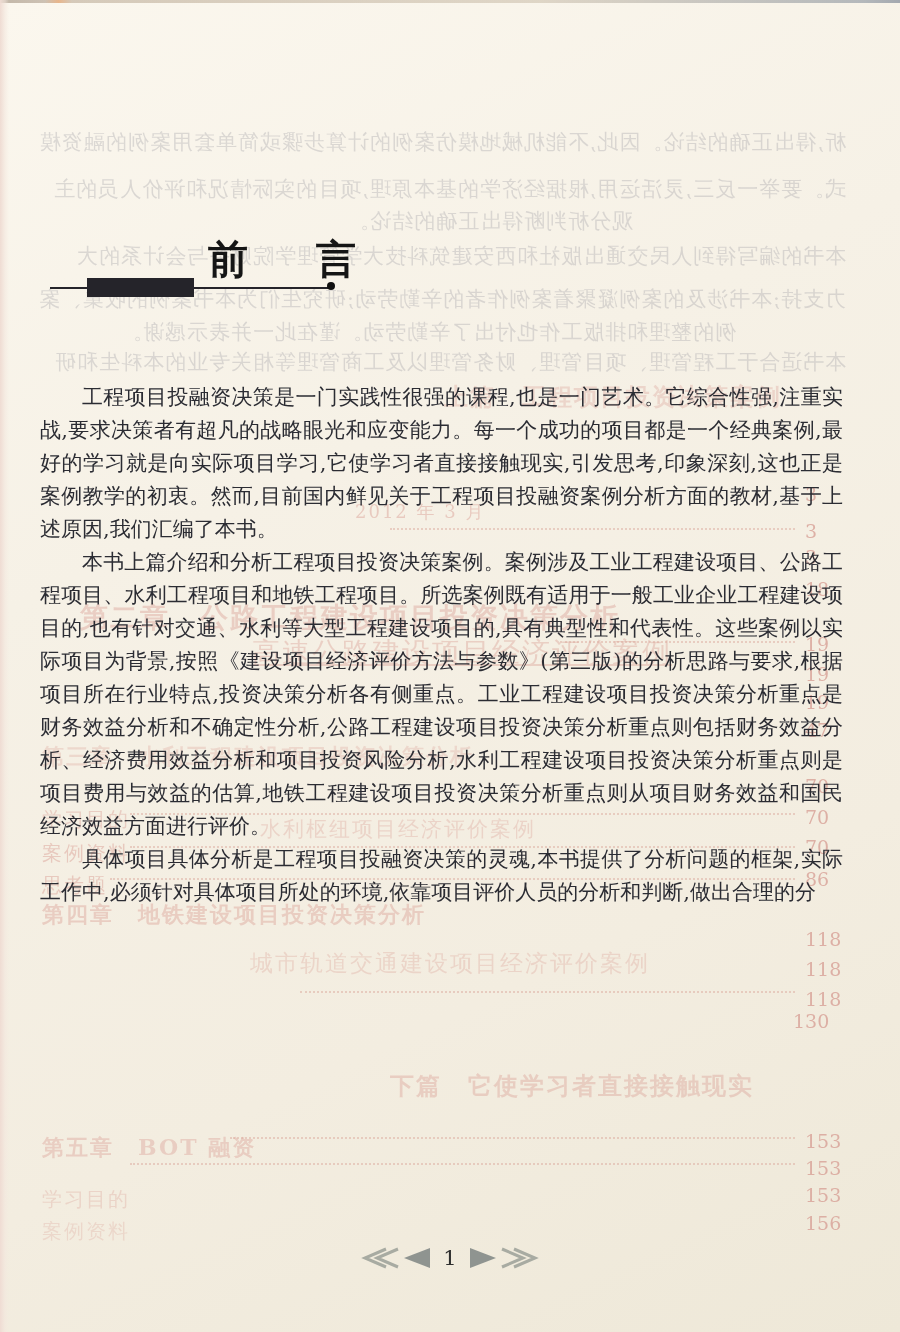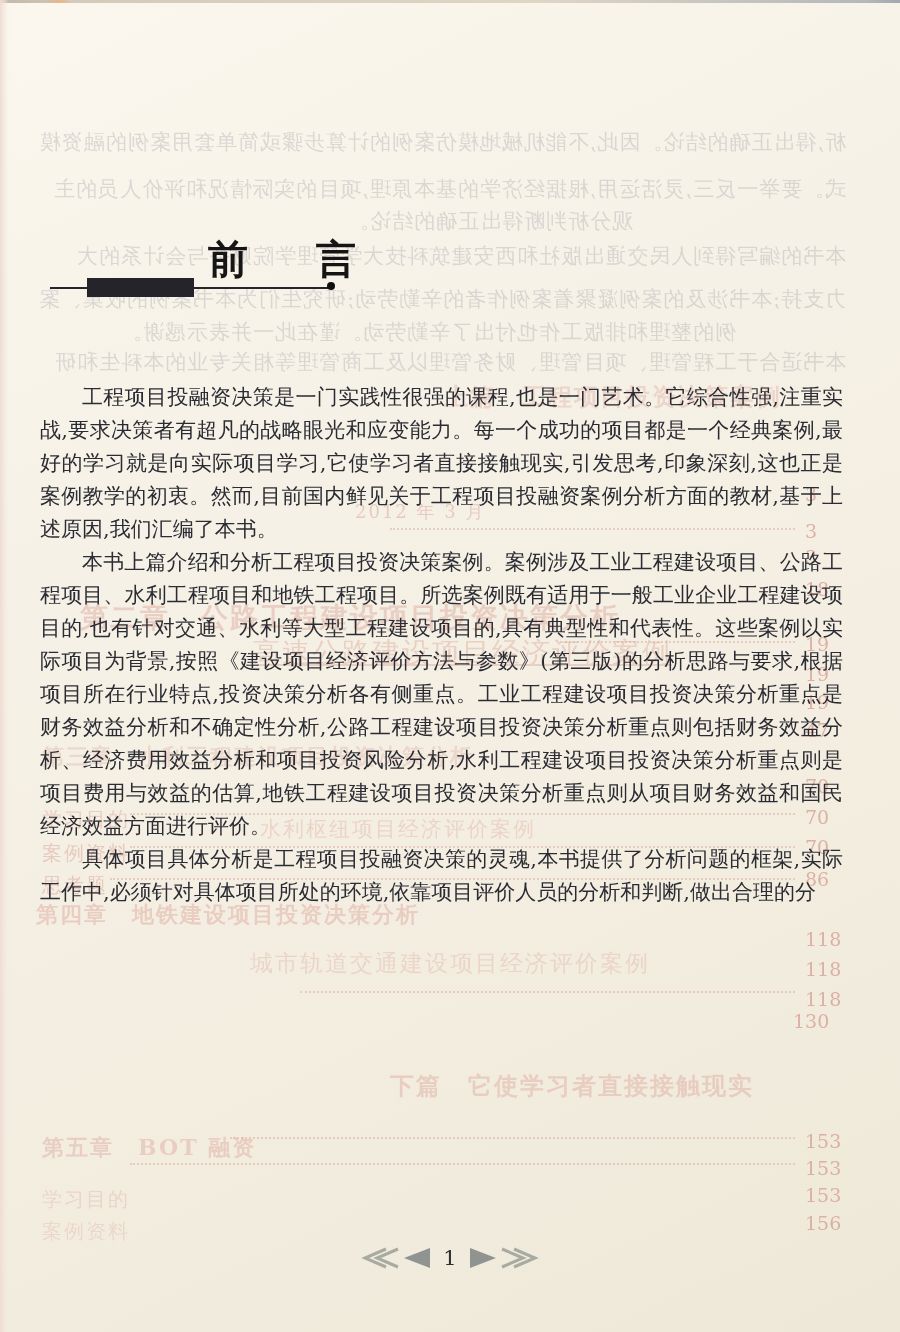--- a/index.html
+++ b/index.html
@@ -55,21 +55,21 @@
       <div class="mirror-line" style="left: 40px; top: 348px; width: 806px;">本书适合于工程管理、项目管理、财务管理以及工商管理等相关专业的本科生和研</div>
       <div class="toc-bleed" style="left: 444px; top: 381px; font-size: 24px; opacity: 0.32; font-weight: bold;">上篇　工程项目投资决策案例</div>
       <div class="toc-bleed" style="left: 355px; top: 500px; font-size: 18px; opacity: 0.45;">2012 年 3 月</div>
       <div class="toc-bleed" style="left: 36px; top: 599px; font-size: 28px; opacity: 0.4; font-weight: bold; margin-left: 44px;">第二章　公路工程建设项目投资决策分析</div>
       <div class="toc-bleed" style="left: 252px; top: 634px; font-size: 28px; opacity: 0.38; text-decoration: underline;">高速公路建设项目经济评价案例</div>
       <div class="toc-bleed" style="left: 42px; top: 742px; font-size: 22px; opacity: 0.28; font-weight: bold;">第三章　水利工程建设项目投资决策分析</div>
       <div class="toc-bleed" style="left: 260px; top: 775px; font-size: 21px; opacity: 0.32; margin-top: 40px;">水利枢纽项目经济评价案例</div>
       <div class="toc-bleed" style="left: 42px; top: 806px; font-size: 20px; opacity: 0.4;">学习目的</div>
       <div class="toc-bleed" style="left: 42px; top: 840px; font-size: 20px; opacity: 0.45;">案例资料</div>
       <div class="toc-bleed" style="left: 42px; top: 872px; font-size: 20px; opacity: 0.45;">思考题</div>
-      <div class="toc-bleed" style="left: 36px; top: 900px; font-size: 22px; opacity: 0.4; font-weight: bold;">第四章　地铁建设项目投资决策分析</div>
+      <div class="toc-bleed" style="left: 42px; top: 900px; font-size: 22px; opacity: 0.4; font-weight: bold;">第四章　地铁建设项目投资决策分析</div>
       <div class="toc-bleed" style="left: 250px; top: 948px; font-size: 23px; opacity: 0.3;">城市轨道交通建设项目经济评价案例</div>
       <div class="toc-bleed" style="left: 390px; top: 1070px; font-size: 24px; opacity: 0.38; font-weight: bold;">下篇　它使学习者直接接触现实</div>
       <div class="toc-bleed" style="left: 42px; top: 1133px; font-size: 22px; opacity: 0.38; font-weight: bold;">第五章　BOT 融资</div>
       <div class="toc-bleed" style="left: 42px; top: 1186px; font-size: 20px; opacity: 0.3;">学习目的</div>
       <div class="toc-bleed" style="left: 42px; top: 1218px; font-size: 20px; opacity: 0.26;">案例资料</div>
       <div class="leader" style="left: 390px; top: 528px; width: 405px;"></div>
       <div class="leader" style="left: 560px; top: 641px; width: 235px;"></div>
       <div class="leader" style="left: 130px; top: 813px; width: 665px;"></div>
       <div class="leader" style="left: 130px; top: 846px; width: 665px;"></div>
       <div class="leader" style="left: 110px; top: 878px; width: 685px;"></div>

